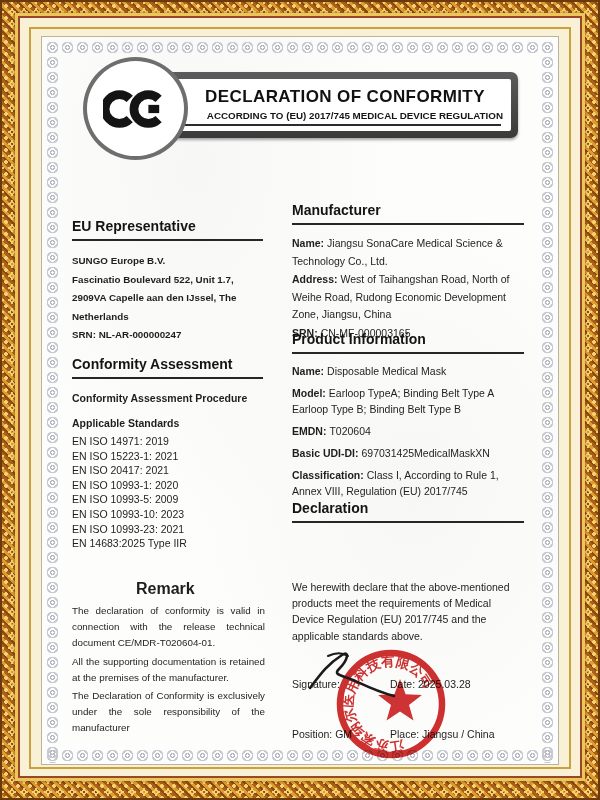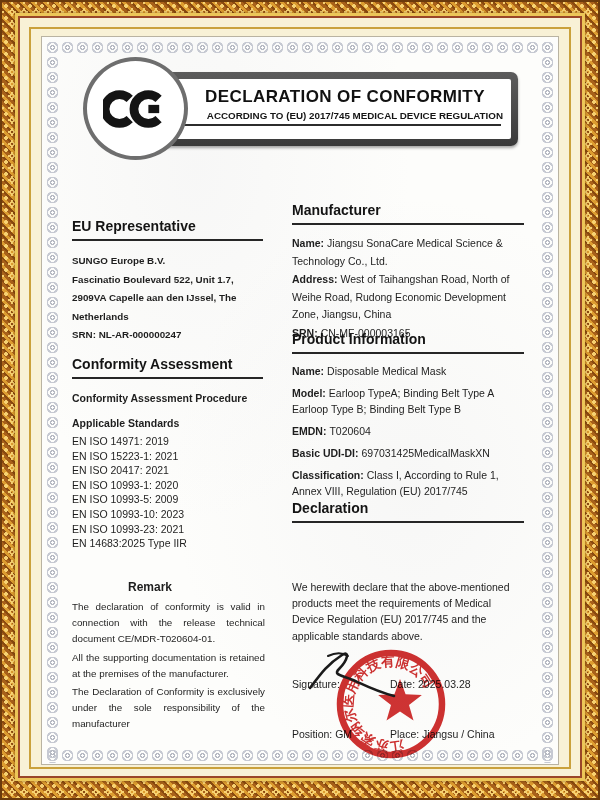--- a/index.html
+++ b/index.html
@@ -27,21 +27,21 @@
     background-image:
       radial-gradient(circle at 7.5px 7.5px, #ffffff 1.2px, #b7bac3 1.2px 2.4px, rgba(255,255,255,0) 2.7px),
       radial-gradient(circle at 7.5px 7.5px, rgba(255,255,255,0) 4.2px, #c6c9d2 4.2px 5.7px, rgba(255,255,255,0) 6px);
     background-size:15px 15px;}
   .lace-top{top:40px;left:45px;right:45px;height:15px;}
   .lace-bottom{bottom:37px;left:45px;right:45px;height:15px;}
   .lace-left{left:45px;top:40px;bottom:37px;width:15px;}
   .lace-right{right:45px;top:40px;bottom:37px;width:15px;}
 
   
-  .banner{position:absolute;left:100px;top:72px;width:418px;height:74px;z-index:2;
+  .banner{position:absolute;left:100px;top:72px;width:418px;height:66px;z-index:2;
     background:linear-gradient(#5c5c5c,#3a3a3a);border-radius:7px;box-shadow:0 2px 3px rgba(0,0,0,.35);}
   .banner-inner{position:absolute;inset:7px;background:#fff;border-radius:2px;}
   .doc-title{position:absolute;left:80px;right:8px;top:8px;text-align:center;
     font-size:17px;font-weight:bold;letter-spacing:.4px;color:#111;white-space:nowrap;}
   .doc-subtitle{position:absolute;left:74px;right:8px;top:31px;text-align:right;
     font-size:9.8px;font-weight:bold;color:#151515;white-space:nowrap;}
   .subtitle-rule{position:absolute;left:72px;right:10px;top:45px;border-top:2px solid #2c2c2c;}
   .ce-badge{position:absolute;left:83px;top:57px;width:97px;height:95px;z-index:3;
     background:#fff;border:4px solid #6e6e6e;border-radius:50%;display:flex;align-items:center;justify-content:center;}
 
@@ -58,21 +58,21 @@
 
   #sec-conf{top:356px;}
   .sub-label{font-weight:bold;font-size:10.5px;}
   .proc-label{margin-top:13px;}
   .proc-value{font-size:9.7px;margin-top:5px;white-space:nowrap;}
   .std-label{margin-top:13px;}
   .standards{margin-top:5px;font-size:10.5px;line-height:14.6px;}
   .standards div{white-space:nowrap;}
 
   #sec-remark{top:580px;width:193px;}
-  #sec-remark h3{margin:0 0 5px 8px;font-size:12px;padding-left:48px;}
+  #sec-remark h3{margin:0 0 5px 16px;font-size:16px;padding-left:48px;}
   #sec-remark p{margin:0 0 2px 0;font-size:9.8px;line-height:16.2px;text-align:justify;}
 
   #sec-manu{top:202px;}
   .fields{margin-top:10px;font-size:10.5px;line-height:17.5px;}
   .field{margin:0 0 1px 0;}
   .field .lbl{font-weight:bold;margin-right:3px;}
 
   #sec-prod{top:331px;}
   #sec-prod .fields{margin-top:9px;line-height:16px;}
   #sec-prod .field{margin-bottom:6px;}

